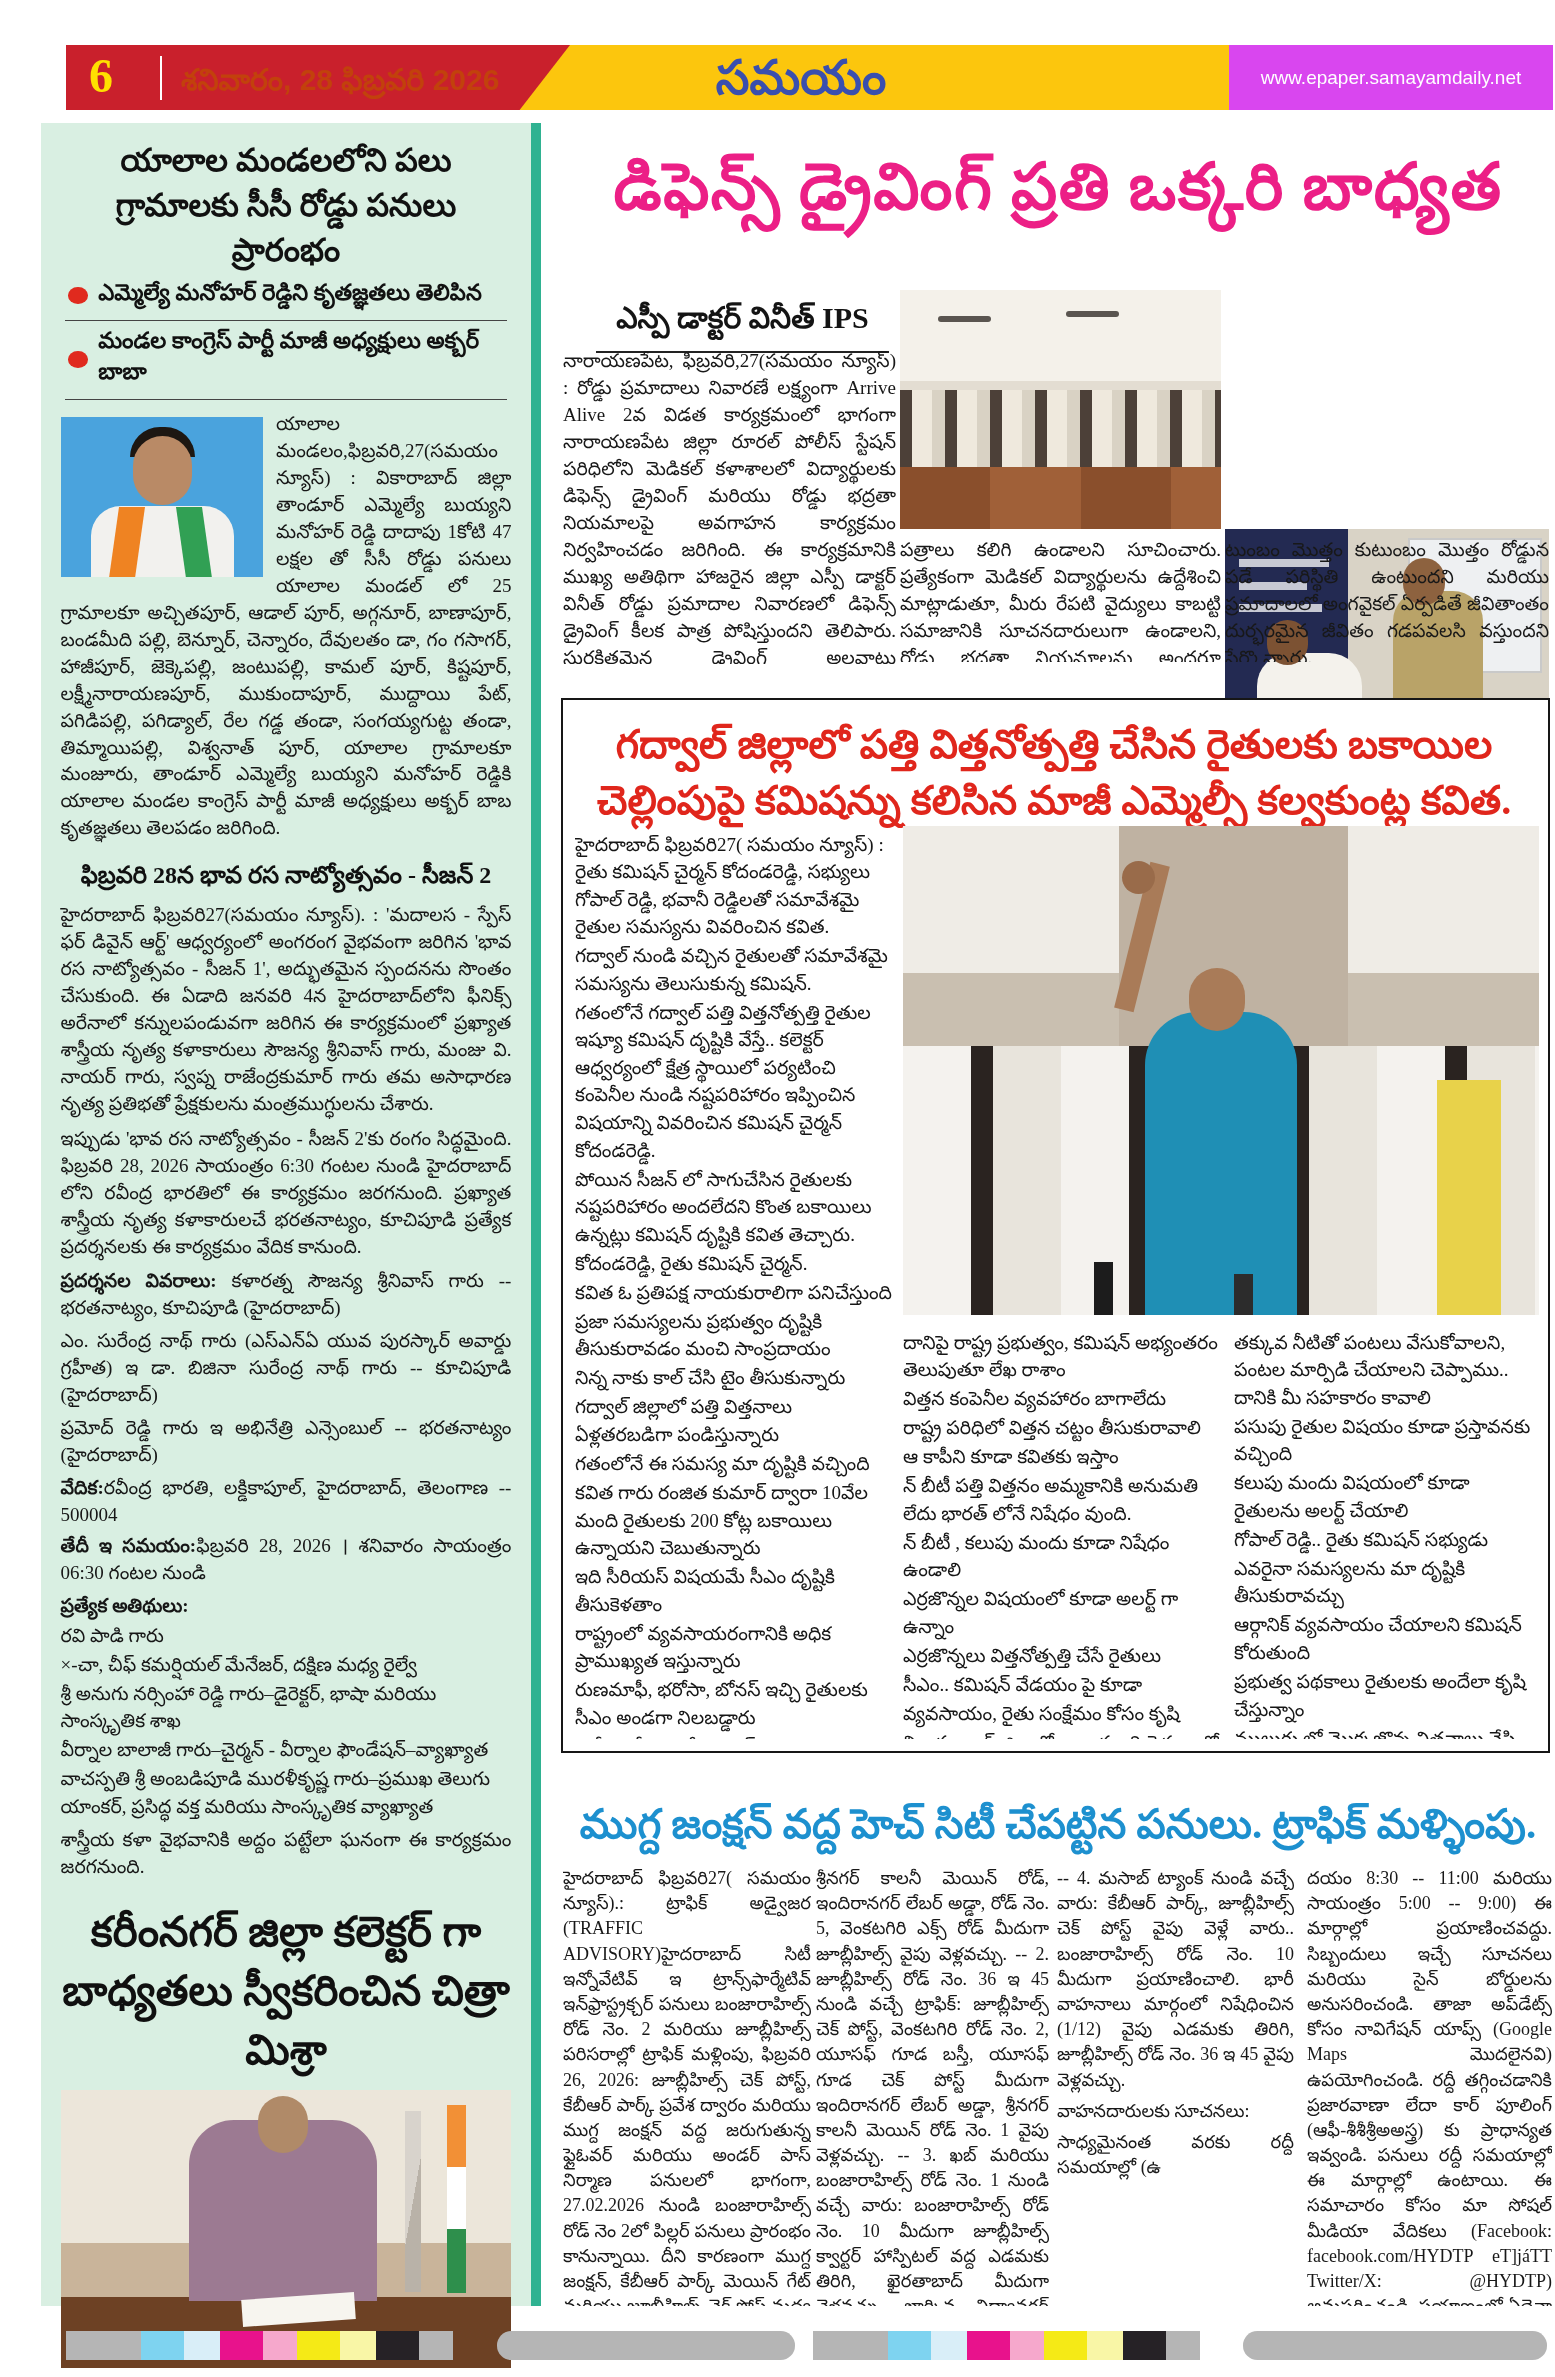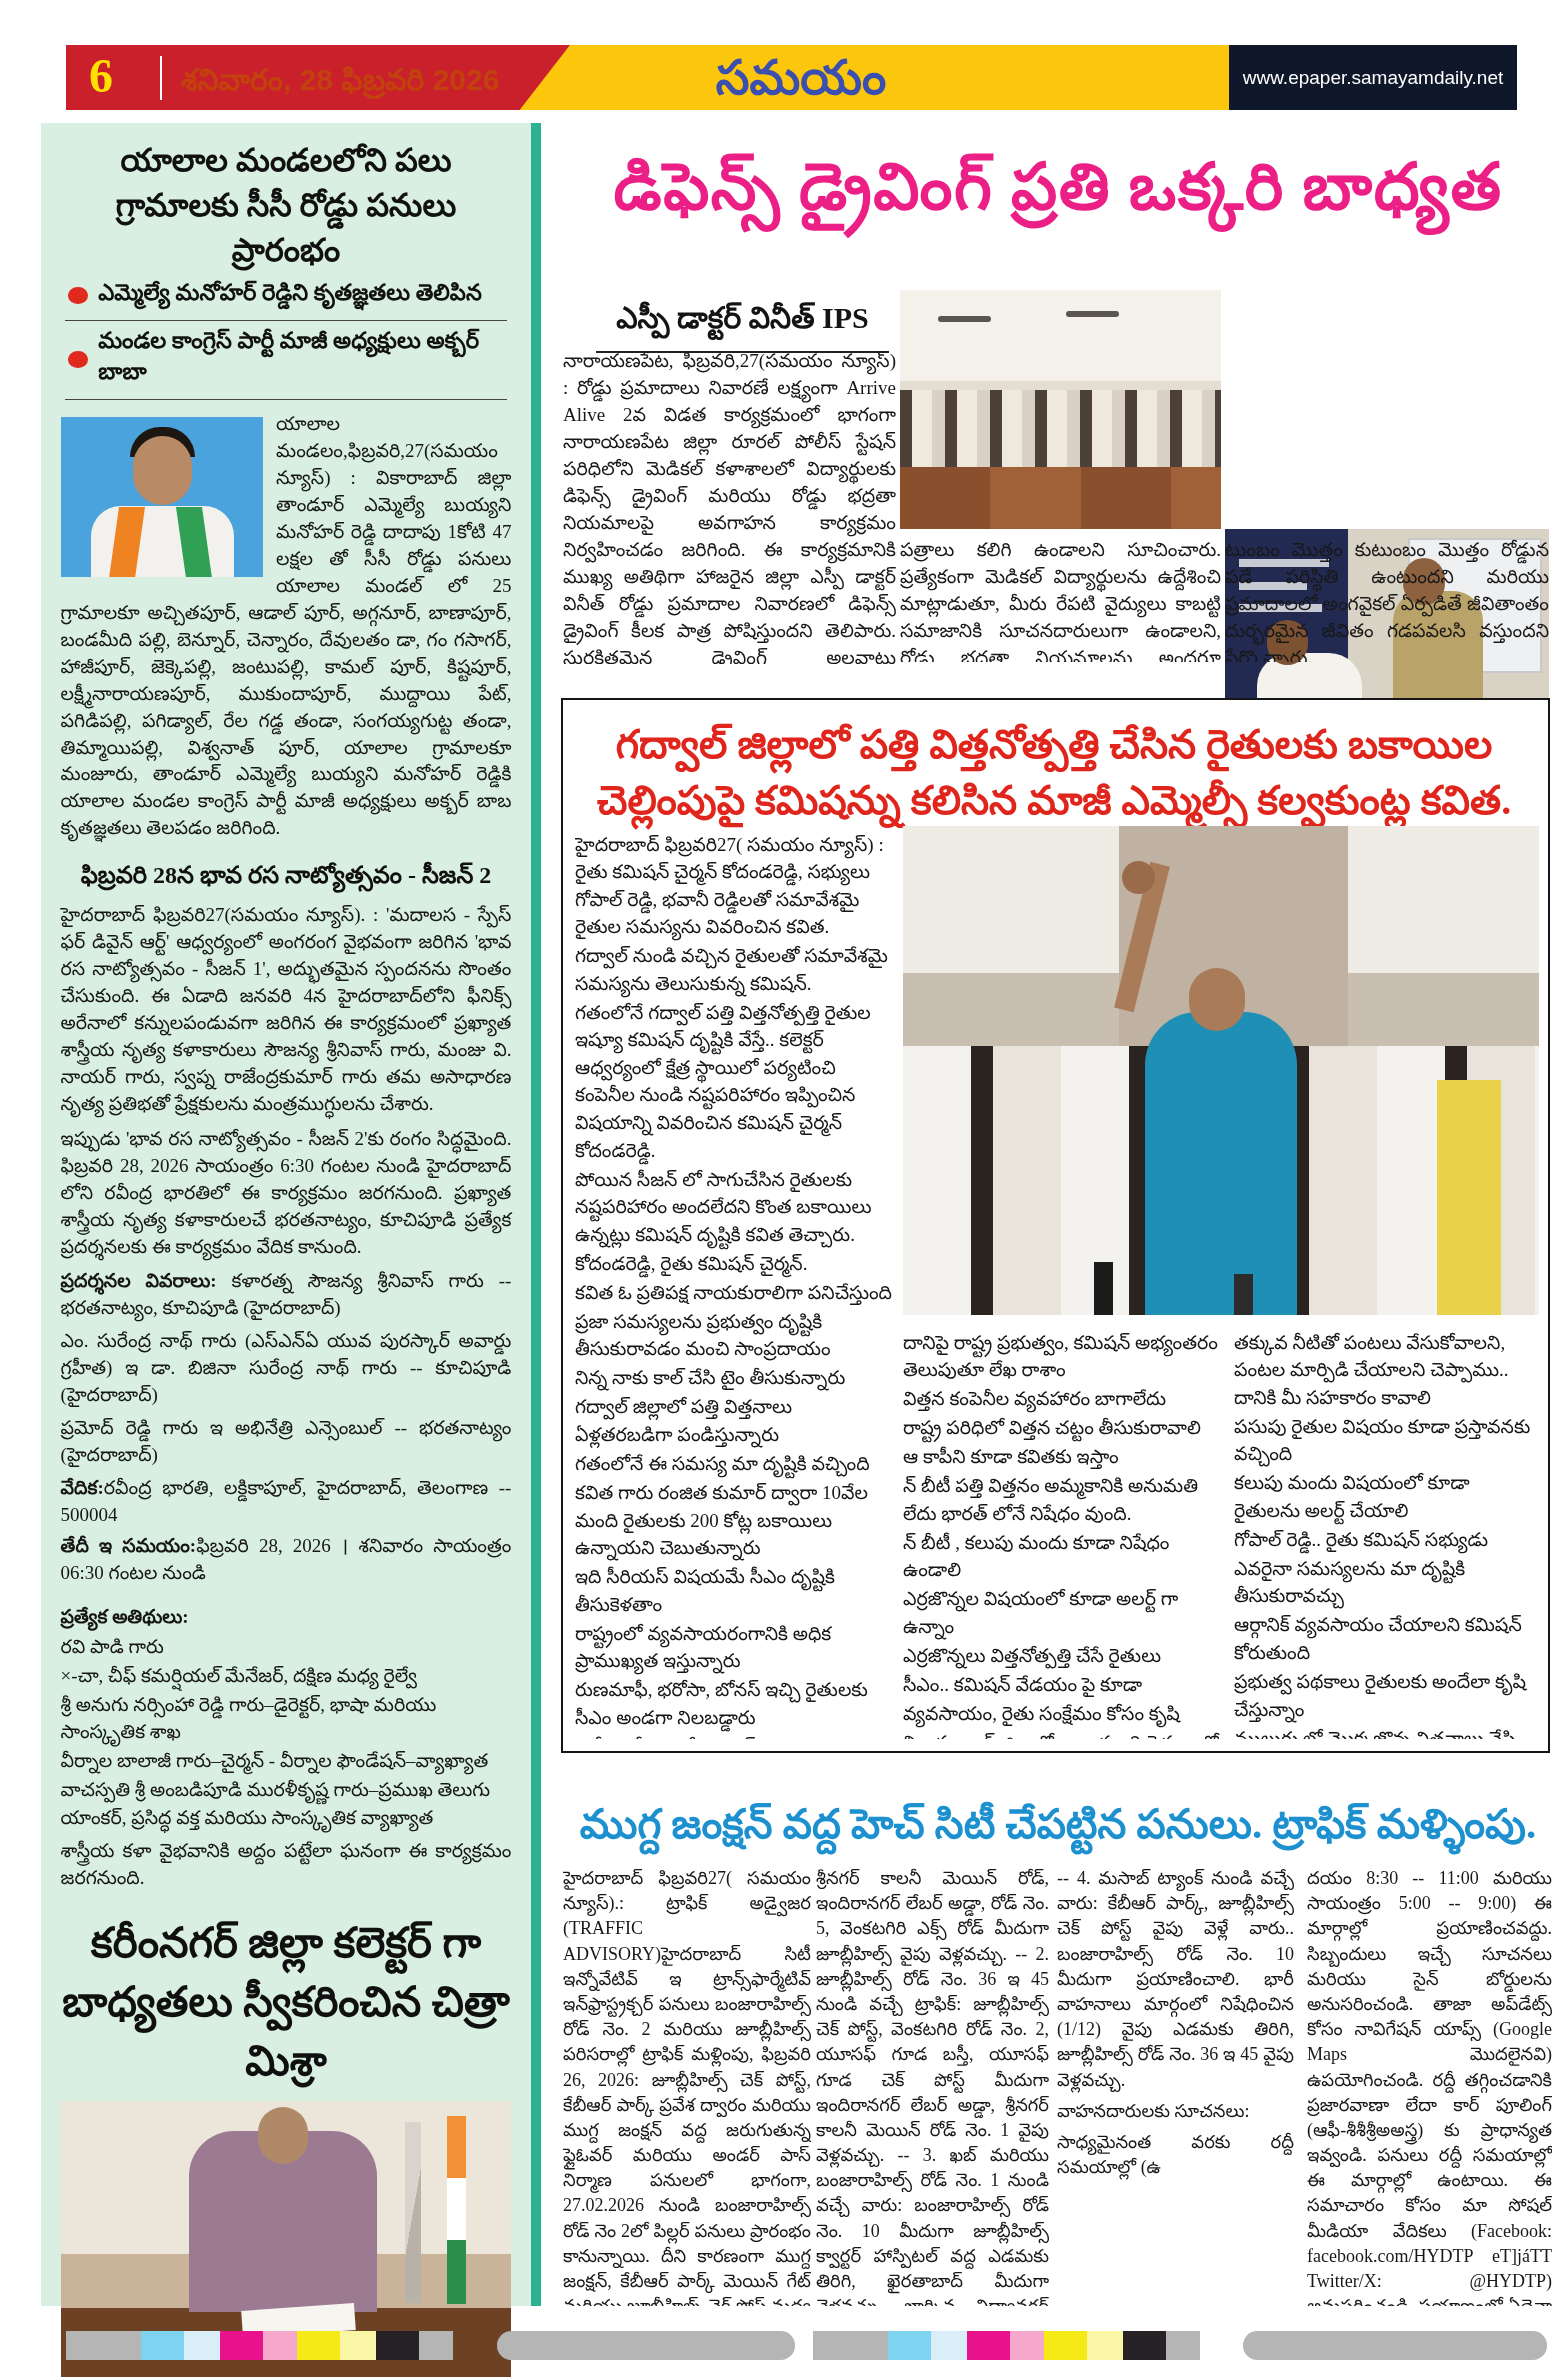--- a/index.html
+++ b/index.html
@@ -3,21 +3,21 @@
 <meta charset="utf-8">
 <style>
   html,body{margin:0;padding:0;}
   body{width:1555px;height:2377px;position:relative;background:#ffffff;
        font-family:"Liberation Serif", serif;color:#181818;}
   .abs{position:absolute;}
   
   .hdr-yellow{left:66px;top:45px;width:1451px;height:65px;background:#fcc60d;}
   .hdr-red-left{left:66px;top:45px;width:504px;height:65px;background:#c9202c;
       clip-path:polygon(0 0,100% 0,90% 100%,0 100%);}
-  .hdr-red-right{left:1229px;top:45px;width:288px;height:65px;background:#0f172a;
+  .hdr-red-right{left:1229px;top:45px;width:324px;height:65px;background:#d946ef;
       display:flex;align-items:center;justify-content:center;}
   .pageno{left:89px;top:48px;font-size:48px;font-weight:bold;color:#ffe000;}
   .hdr-divider{left:160px;top:56px;width:1.5px;height:44px;background:#ffffff;}
   .hdr-date{left:181px;top:63px;font-size:30px;font-weight:bold;color:#c2410c;
       font-family:"Liberation Sans",sans-serif;text-align:center;}
   .masthead{left:677px;top:50px;width:248px;text-align:center;font-size:48px;
       font-weight:bold;color:#3a4fae;}
   .website{font-size:19px;color:#ffffff;font-family:"Liberation Sans",sans-serif;}
   
   .leftbox{left:41px;top:123px;width:500px;height:2183px;background:#d9efe2;
@@ -141,21 +141,21 @@
     <span class="lbl">ప్రదర్శనల వివరాలు:</span><span> కళారత్న సౌజన్య శ్రీనివాస్ గారు -- భరతనాట్యం, కూచిపూడి (హైదరాబాద్)</span>
   </div>
   <div class="p" style="margin-top:6px;">ఎం. సురేంద్ర నాథ్ గారు (ఎస్ఎన్ఏ యువ పురస్కార్ అవార్డు గ్రహీత) ఇ డా. బిజినా సురేంద్ర నాథ్ గారు -- కూచిపూడి (హైదరాబాద్)</div>
   <div class="p" style="margin-top:6px;">ప్రమోద్ రెడ్డి గారు ఇ అభినేత్రి ఎన్సెంబుల్ -- భరతనాట్యం (హైదరాబాద్)</div>
   <div class="p" style="margin-top:6px;">
     <span class="lbl">వేదిక:</span><span>రవీంద్ర భారతి, లక్డికాపూల్, హైదరాబాద్, తెలంగాణ -- 500004</span>
   </div>
   <div class="p" style="margin-top:4.5px;">
     <span class="lbl">తేదీ ఇ సమయం:</span><span>ఫిబ్రవరి 28, 2026 । శనివారం సాయంత్రం 06:30 గంటల నుండి</span>
   </div>
-  <div class="p lbl" style="margin-top:17px;">ప్రత్యేక అతిథులు:</div>
+  <div class="p lbl" style="margin-top:6px;">ప్రత్యేక అతిథులు:</div>
   <div>
       <div class="pline">రవి పాడి గారు</div>
       <div class="pline">×-చా, చీఫ్ కమర్షియల్ మేనేజర్, దక్షిణ మధ్య రైల్వే</div>
       <div class="pline">శ్రీ అనుగు నర్సింహా రెడ్డి గారు–డైరెక్టర్, భాషా మరియు సాంస్కృతిక శాఖ</div>
       <div class="pline">వీర్నాల బాలాజీ గారు–చైర్మన్ - వీర్నాల ఫౌండేషన్–వ్యాఖ్యాత</div>
       <div class="pline">వాచస్పతి శ్రీ అంబడిపూడి మురళీకృష్ణ గారు–ప్రముఖ తెలుగు యాంకర్, ప్రసిద్ధ వక్త మరియు సాంస్కృతిక వ్యాఖ్యాత</div>
     </div>
   <div class="p" style="margin-top:6px;">శాస్త్రీయ కళా వైభవానికి అద్దం పట్టేలా ఘనంగా ఈ కార్యక్రమం జరగనుంది.</div>
 
   <div class="h2-big">కరీంనగర్ జిల్లా కలెక్టర్ గా బాధ్యతలు స్వీకరించిన చిత్రా మిశ్రా</div>

